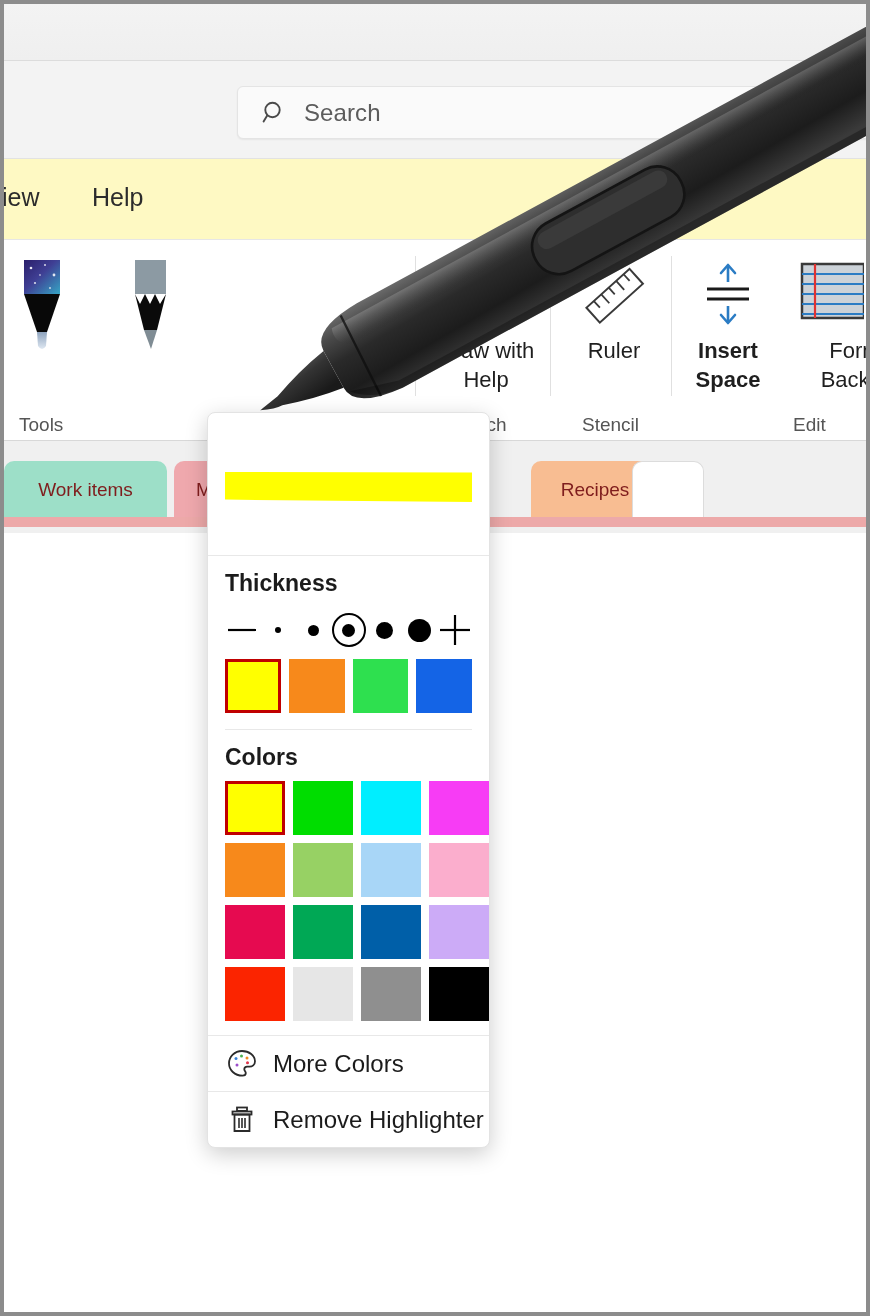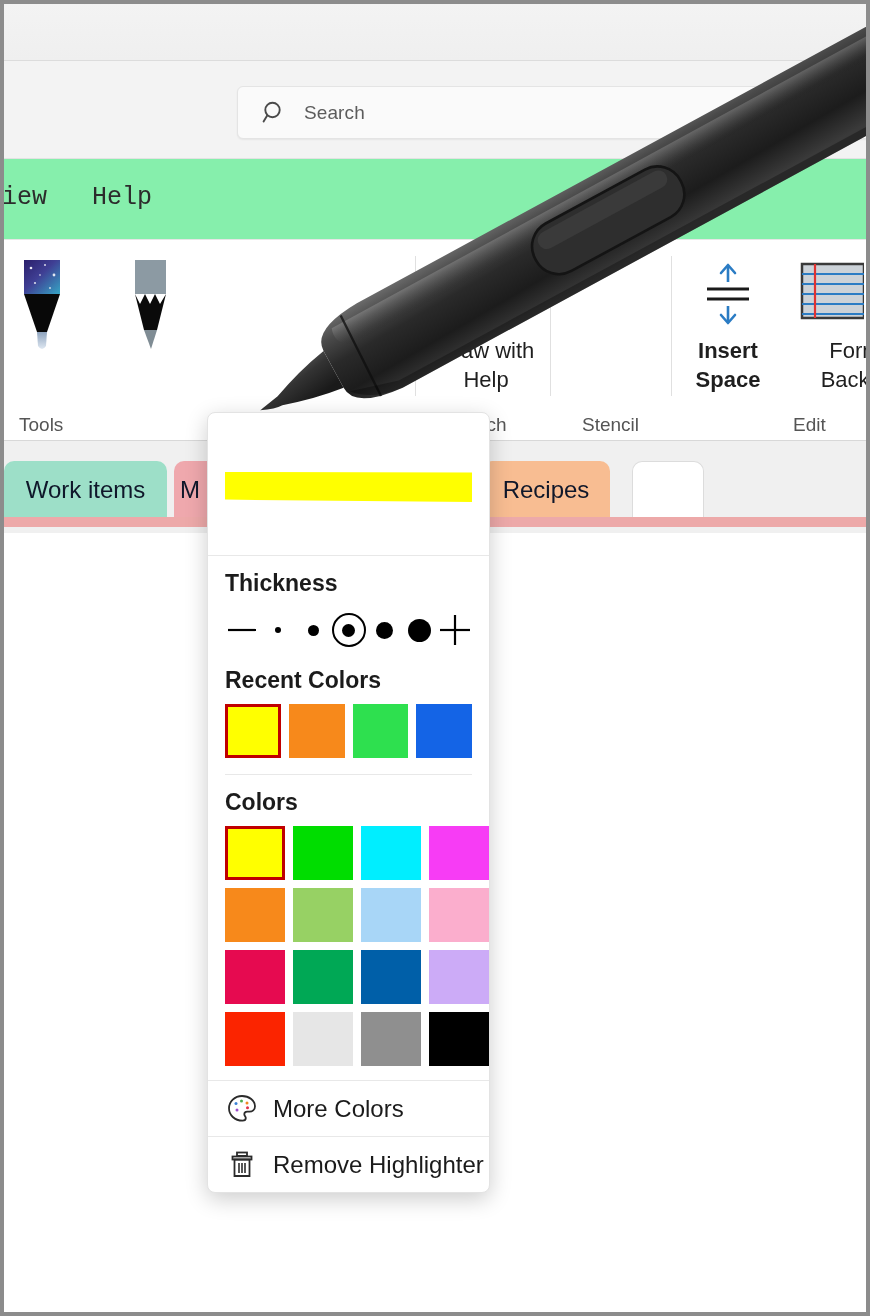--- a/index.html
+++ b/index.html
@@ -50,33 +50,32 @@
     border-radius: 6px;
     box-shadow: 0 1px 2px rgba(0,0,0,.06);
     display: flex;
     align-items: center;
     padding-left: 24px;
     box-sizing: border-box;
   }
   .search-icon { width: 26px; height: 26px; flex: 0 0 auto; color: #4a4a4a; }
   .search-ph {
     margin-left: 16px;
-    font-size: 19px;
+    font-size: 24px;
     color: #5c5c5c;
     letter-spacing: .1px;
   }
 
   
   .menustrip {
     position: absolute;
     left: 0; top: 155px;
     width: 100%; height: 80px;
-    background: #86efac;
+    background: #fef9c3;
     border-bottom: 1px solid #e6e6e6;
-    font-family: Liberation Mono, monospace;
   }
   .menuitem {
     position: absolute;
     top: 24px;
     font-size: 25px;
     color: #2c2c2c;
   }
   .mi-view { left: -2px; }
   .mi-help { left: 88px; }
 
@@ -151,23 +150,23 @@
     background: #f0f0f0;
   }
   .ptab {
     position: absolute;
     bottom: 14px;
     height: 58px;
     border-radius: 10px 10px 0 0;
     display: flex;
     align-items: center;
     justify-content: center;
-    font-size: 24px;
-    color: #0f172a;
-    padding: 0 6px;
+    font-size: 19px;
+    color: #7f1d1d;
+    padding: 0 22px;
     box-sizing: border-box;
     white-space: nowrap;
   }
   .tab-accent {
     position: absolute;
     left: 0; bottom: 6px;
     width: 100%; height: 10px;
     background: #eda9a9;
   }
   .newtab {
@@ -375,20 +374,35 @@
     <div class="rb-sep" style="left:411px;"></div>
     <div class="rb-sep" style="left:546px;"></div>
     <div class="rb-sep" style="left:667px;"></div>
 
     <div class="rbitem" style="left:423px; width:118px;">
       <div style="height:78px;"></div>
       <span class="lbl">Draw with</span>
       <span class="lbl">Help</span>
     </div>
 
+    <div class="rbitem" style="left:558px; width:104px;">
+      <div style="height:78px;">
+        <svg viewBox="0 0 78 78" width="78" height="78">
+          <g transform="rotate(-42 39 39)">
+            <rect x="10" y="30" width="58" height="20" fill="#fff" stroke="#3a3a3a" stroke-width="2"></rect>
+            <line x1="20" y1="30" x2="20" y2="39" stroke="#3a3a3a" stroke-width="1.8"></line>
+            <line x1="30" y1="30" x2="30" y2="42" stroke="#3a3a3a" stroke-width="1.8"></line>
+            <line x1="40" y1="30" x2="40" y2="39" stroke="#3a3a3a" stroke-width="1.8"></line>
+            <line x1="50" y1="30" x2="50" y2="42" stroke="#3a3a3a" stroke-width="1.8"></line>
+            <line x1="60" y1="30" x2="60" y2="39" stroke="#3a3a3a" stroke-width="1.8"></line>
+          </g>
+        </svg>
+      </div>
+      <span class="lbl">Ruler</span>
+    </div>
 
     <div class="rbitem" style="left:678px; width:92px;font-weight:bold;">
       <div style="height:78px;">
         <svg viewBox="0 0 78 78" width="78" height="78">
           <line x1="39" y1="10" x2="39" y2="26" stroke="#2b7cc4" stroke-width="2.6"></line>
           <polyline points="32,17 39,9 46,17" fill="none" stroke="#2b7cc4" stroke-width="2.6" stroke-linecap="round" stroke-linejoin="round"></polyline>
           <line x1="18" y1="33" x2="60" y2="33" stroke="#1a1a1a" stroke-width="3"></line>
           <line x1="18" y1="43" x2="60" y2="43" stroke="#1a1a1a" stroke-width="3"></line>
           <line x1="39" y1="50" x2="39" y2="66" stroke="#2b7cc4" stroke-width="2.6"></line>
           <polyline points="32,59 39,67 46,59" fill="none" stroke="#2b7cc4" stroke-width="2.6" stroke-linecap="round" stroke-linejoin="round"></polyline>
@@ -420,21 +434,21 @@
     <div class="grouplabel" style="left:789px;">Edit</div>
   </div>
 
   <div class="tabstrip">
     <div class="ptab" style="left:0px;   width:163px; background:#9ddfc8;">
       <span>Work items</span>
     </div>
     <div class="ptab" style="left:170px; width:150px; background:#efa8ad; justify-content:flex-start;">
       <span>M</span>
     </div>
-    <div class="ptab" style="left:478px; width:128px; background:#f8bd92;">
+    <div class="ptab" style="left:527px; width:128px; background:#f8bd92;">
       <span>Recipes</span>
     </div>
     <div class="newtab" style="left:628px;"></div>
     <div class="tab-accent"></div>
   </div>
 
   <div class="canvas"></div>
 
   <div class="flyout">
 
@@ -470,21 +484,20 @@
         <div class="th-item">
           <svg viewBox="0 0 34 34" width="34" height="34">
             <line x1="17" y1="2" x2="17" y2="32" stroke="#000" stroke-width="2.2"></line>
             <line x1="2" y1="17" x2="32" y2="17" stroke="#000" stroke-width="2.2"></line>
           </svg>
         </div>
       </div>
     </div>
 
     <div class="fly-sec">
-      <div class="sec-title">Recent Colors</div>
       <div class="swatch-row">
         <div class="swatch sel" style="background:#ffff00;"></div>
         <div class="swatch" style="background:#f7891b;"></div>
         <div class="swatch" style="background:#2ee04f;"></div>
         <div class="swatch" style="background:#1464e6;"></div>
       </div>
       <div class="fly-divider"></div>
     </div>
 
     <div class="fly-sec">

